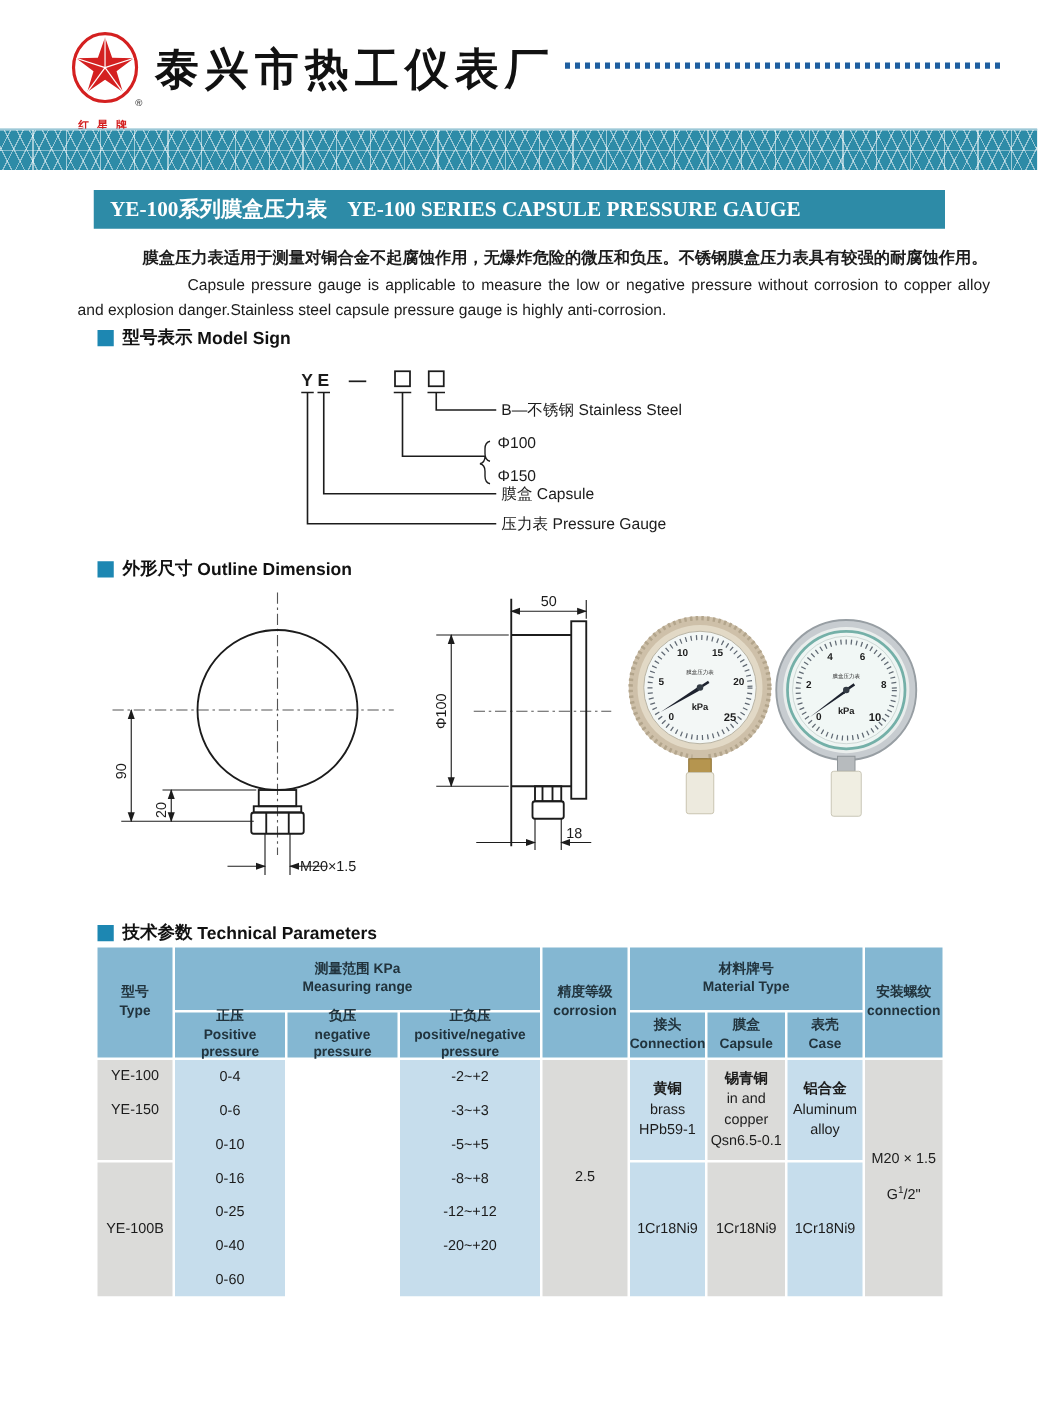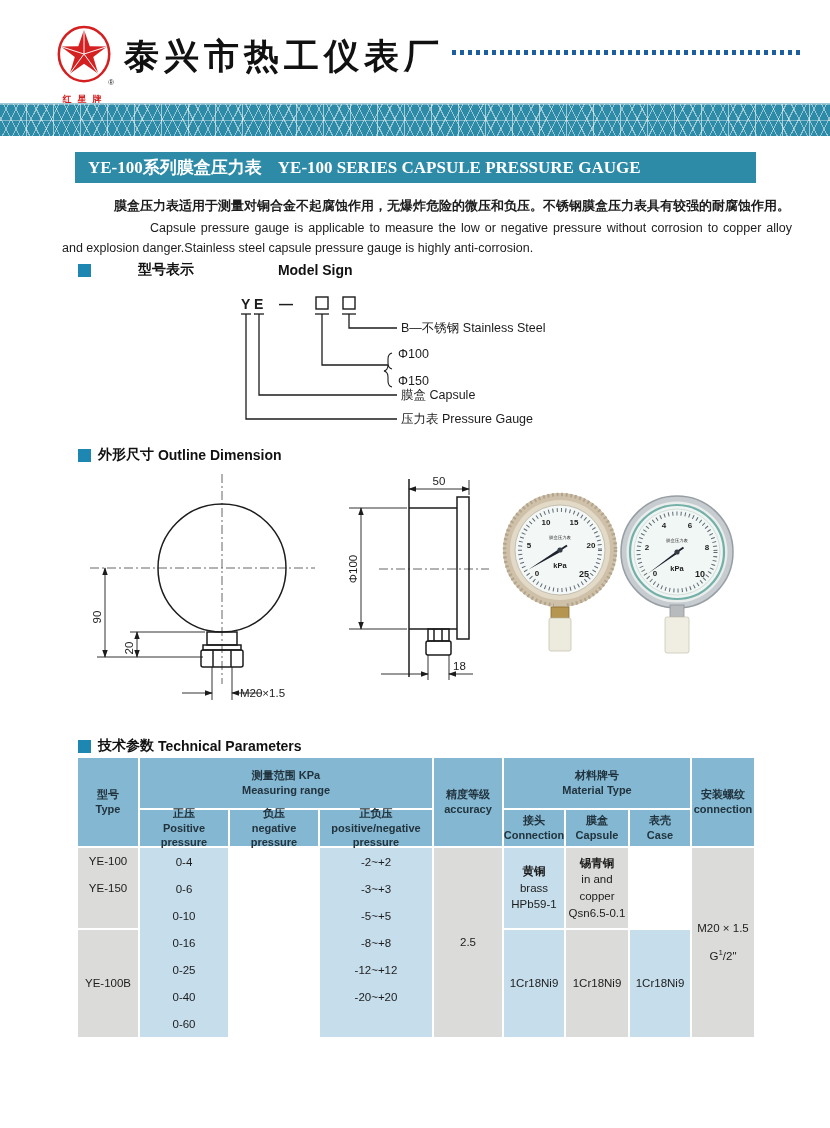--- a/index.html
+++ b/index.html
@@ -33,21 +33,21 @@
   .title-bar .t-en { margin-left:16px; }
 
   
   .intro { position:absolute; top:196px; left:62px; width:730px; font-size:12.5px; line-height:1.55; color:#1c1c1c; }
   .intro .cn { font-weight:bold; font-size:13px; text-indent:52px; margin-bottom:3px; }
   .intro .en { text-indent:88px; text-align:justify; }
 
   
   .sec-head { position:absolute; left:78px; display:flex; align-items:center; font-size:14px; font-weight:bold; color:#111; }
   .sec-head .sq { width:13px; height:13px; background:#1d87b2; margin-right:7px; flex:0 0 auto; }
-  #head-model { top:261px;gap:40px; } #head-outline { top:446px; } #head-params { top:737px; }
+  #head-model { top:261px; } #head-outline { top:446px; } #head-params { top:737px; }
 
   
   svg text { font-family:"Liberation Sans","DejaVu Sans",sans-serif; fill:#1c1c1c; }
   .diagram-wrap { position:absolute; top:290px; left:237px; }
   .figures { position:absolute; top:472px; left:75px; width:700px; height:245px; }
   .fig { position:absolute; top:0; }
   #fig-front { left:0; }  #fig-side { left:266px; }
   #fig-photo1 { left:423px; top:18px; } #fig-photo2 { left:540px; top:20px; }
 
   
@@ -280,21 +280,21 @@
       <div class="rs2">
         <div>型号</div>
           <div>Type</div>
       </div>
       <div class="range-group">
         <div>测量范围 KPa</div>
           <div>Measuring range</div>
       </div>
       <div class="rs2" style="grid-column:5">
         <div>精度等级</div>
-          <div>accuracy</div>
+          <div>corrosion</div>
       </div>
       <div class="mat-group">
         <div>材料牌号</div>
           <div>Material Type</div>
       </div>
       <div class="rs2" style="grid-column:9">
         <div>安装螺纹</div>
           <div>connection</div>
       </div>
       <div style="grid-column:2;grid-row:2">
@@ -370,20 +370,25 @@
       <div class="cell bg-g cntr" style="grid-column:7;grid-row:1">
         <div style="font-weight:bold">锡青铜</div>
         <div>in and</div>
         <div>copper</div>
         <div>Qsn6.5-0.1</div>
       </div>
       <div class="cell bg-g cntr" style="grid-column:7;grid-row:2">
         <div>1Cr18Ni9</div>
       </div>
 
+      <div class="cell bg-b cntr" style="grid-column:8;grid-row:1">
+        <div style="font-weight:bold">铝合金</div>
+        <div>Aluminum</div>
+        <div>alloy</div>
+      </div>
       <div class="cell bg-b cntr" style="grid-column:8;grid-row:2">
         <div>1Cr18Ni9</div>
       </div>
 
       <div class="cell bg-g full cntr" style="grid-column:9">
         <div class="install-line">M20 × 1.5</div>
         <div class="install-line">
           <span>G</span><sup>1</sup><span>/2"</span>
         </div>
       </div>

